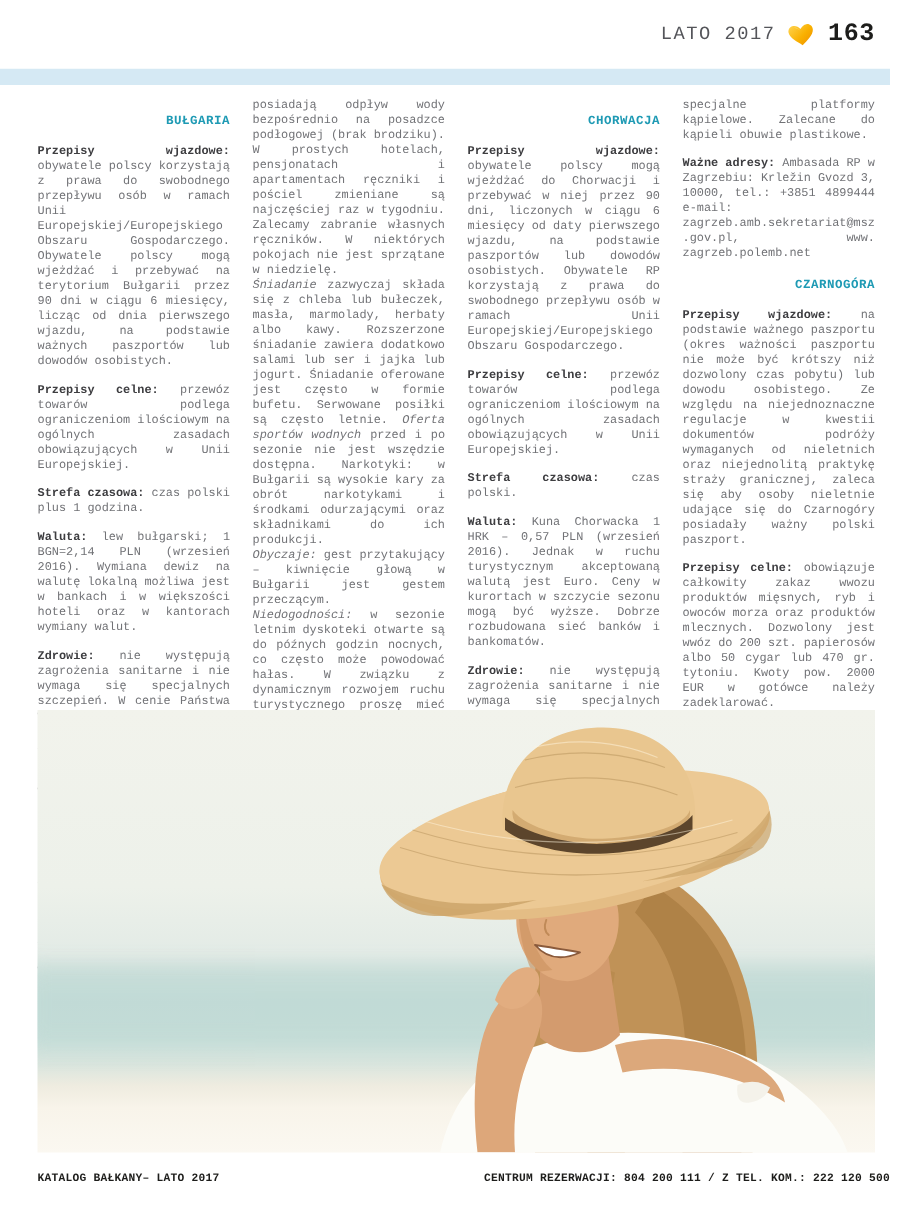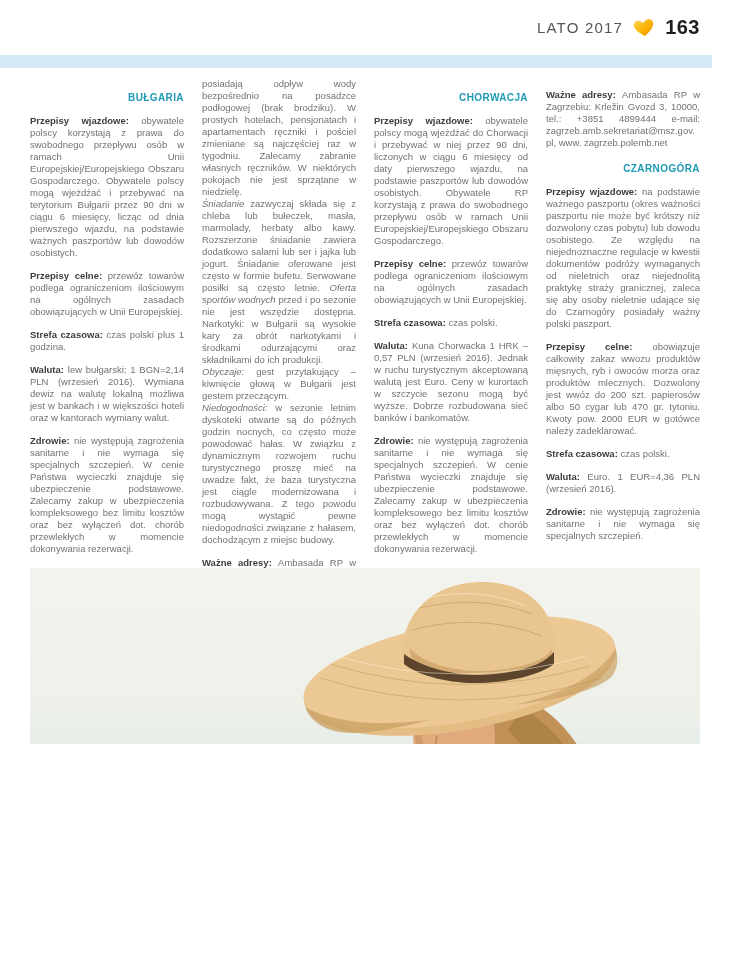--- a/index.html
+++ b/index.html
@@ -1,18 +1,18 @@
 <!DOCTYPE html>
 <html lang="pl"><head>
 <meta charset="utf-8">
 <style>
   html,body{margin:0;padding:0;background:#ffffff;}
   .page{
-    position:relative;width:729px;height:744px;background:#ffffff;overflow:hidden;
-    font-family:Liberation Sans, sans-serif;color:#717276;
+    position:relative;width:729px;height:971px;background:#ffffff;overflow:hidden;
+    font-family:Liberation Mono, monospace;color:#717276;
   }
   
   .hdr{position:absolute;top:16px;right:29px;display:flex;align-items:center;gap:9px;}
   .hdr .season{font-size:15px;letter-spacing:1.2px;color:#54555a;}
   .hdr .pnum{font-size:20px;font-weight:bold;color:#1d1d1b;letter-spacing:.5px;}
   .heart{width:24px;height:20px;display:block;}
   
   .band{position:absolute;top:55px;left:0;width:712px;height:13px;background:#d5e9f4;}
   
   .cols{position:absolute;top:78px;left:30px;width:670px;display:flex;gap:18px;}
@@ -88,20 +88,21 @@
       <div class="col">
         <p class="country">CHORWACJA</p>
         <p class="sec"><span class="run-bold">Przepisy wjazdowe: </span><span class="run-normal">obywatele polscy mogą wjeżdżać do Chorwacji i przebywać w niej przez 90 dni, liczonych w ciągu 6 miesięcy od daty pierwszego wjazdu, na podstawie paszportów lub dowodów osobistych. Obywatele RP korzystają z prawa do swobodnego przepływu osób w ramach Unii Europejskiej/Europejskiego Obszaru Gospodarczego.</span></p>
         <p class="sec"><span class="run-bold">Przepisy celne: </span><span class="run-normal">przewóz towarów podlega ograniczeniom ilościowym na ogólnych zasadach obowiązujących w Unii Europejskiej.</span></p>
         <p class="sec"><span class="run-bold">Strefa czasowa: </span><span class="run-normal">czas polski.</span></p>
         <p class="sec"><span class="run-bold">Waluta: </span><span class="run-normal">Kuna Chorwacka 1 HRK – 0,57 PLN (wrzesień 2016). Jednak w ruchu turystycznym akceptowaną walutą jest Euro. Ceny w kurortach w szczycie sezonu mogą być wyższe. Dobrze rozbudowana sieć banków i bankomatów.</span></p>
         <p class="sec"><span class="run-bold">Zdrowie: </span><span class="run-normal">nie występują zagrożenia sanitarne i nie wymaga się specjalnych szczepień. W cenie Państwa wycieczki znajduje się ubezpieczenie podstawowe. Zalecamy zakup w ubezpieczenia kompleksowego bez limitu kosztów oraz bez wyłączeń dot. chorób przewlekłych w momencie dokonywania rezerwacji.</span></p>
         <p class="sec"><span class="run-bold">Kąpieliska: </span><span class="run-normal">plaże głównie żwirowe i kamieniste, w niektórych miejscach</span></p>
       </div>
       <div class="col">
+        <p class="cont"><span class="run-normal">specjalne platformy kąpielowe. Zalecane do kąpieli obuwie plastikowe.</span></p>
         <p class="sec"><span class="run-bold">Ważne adresy: </span><span class="run-normal">Ambasada RP w Zagrzebiu: Krležin Gvozd 3, 10000, tel.: +3851 4899444 e-mail: zagrzeb.amb.sekretariat@msz.gov.pl, www. zagrzeb.polemb.net</span></p>
         <p class="country">CZARNOGÓRA</p>
         <p class="sec"><span class="run-bold">Przepisy wjazdowe: </span><span class="run-normal">na podstawie ważnego paszportu (okres ważności paszportu nie może być krótszy niż dozwolony czas pobytu) lub dowodu osobistego. Ze względu na niejednoznaczne regulacje w kwestii dokumentów podróży wymaganych od nieletnich oraz niejednolitą praktykę straży granicznej, zaleca się aby osoby nieletnie udające się do Czarnogóry posiadały ważny polski paszport.</span></p>
         <p class="sec"><span class="run-bold">Przepisy celne: </span><span class="run-normal">obowiązuje całkowity zakaz wwozu produktów mięsnych, ryb i owoców morza oraz produktów mlecznych. Dozwolony jest wwóz do 200 szt. papierosów albo 50 cygar lub 470 gr. tytoniu. Kwoty pow. 2000 EUR w gotówce należy zadeklarować.</span></p>
         <p class="sec"><span class="run-bold">Strefa czasowa: </span><span class="run-normal">czas polski.</span></p>
         <p class="sec"><span class="run-bold">Waluta: </span><span class="run-normal">Euro. 1 EUR=4,36 PLN (wrzesień 2016).</span></p>
         <p class="sec"><span class="run-bold">Zdrowie: </span><span class="run-normal">nie występują zagrożenia sanitarne i nie wymaga się specjalnych szczepień.</span></p>
       </div>
     </div>
 

